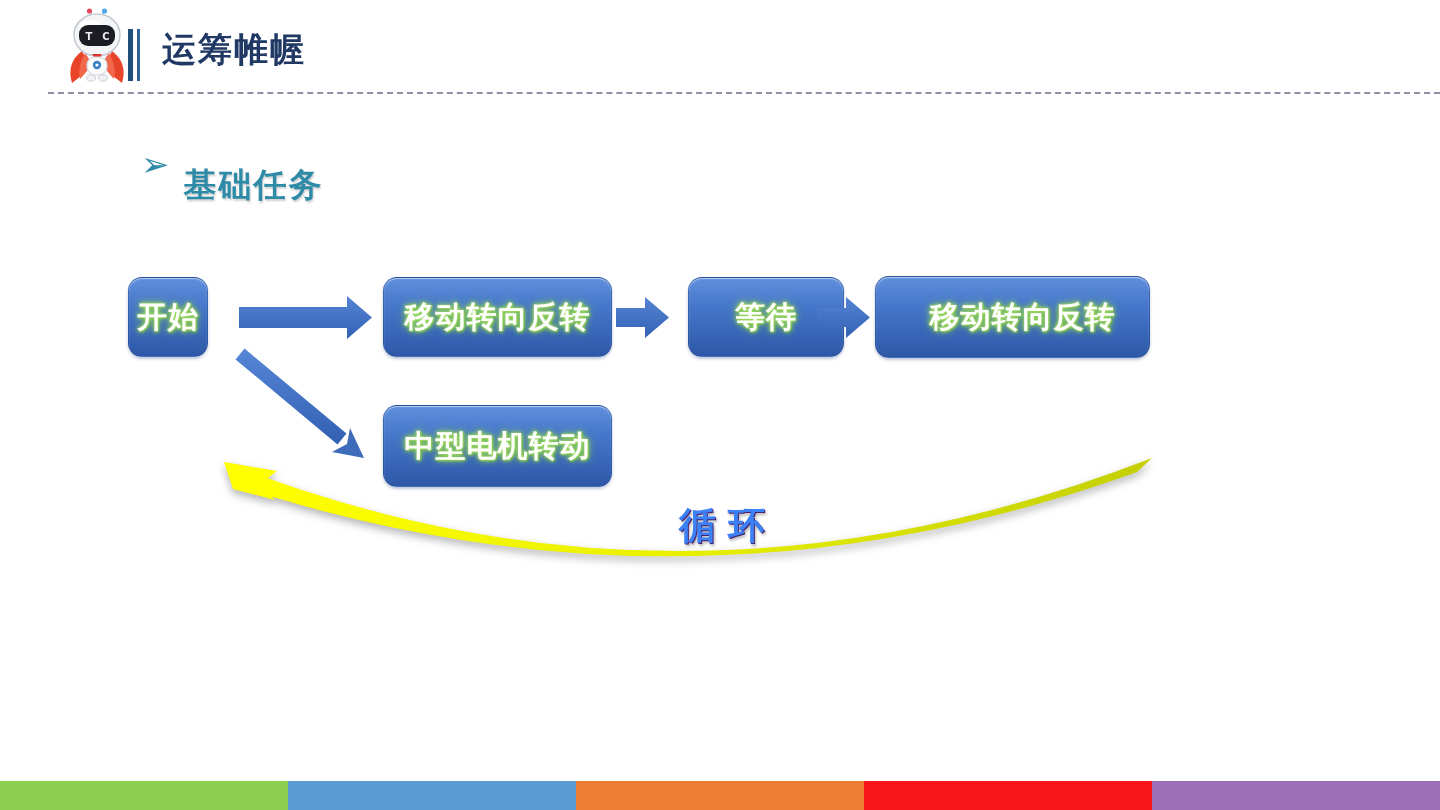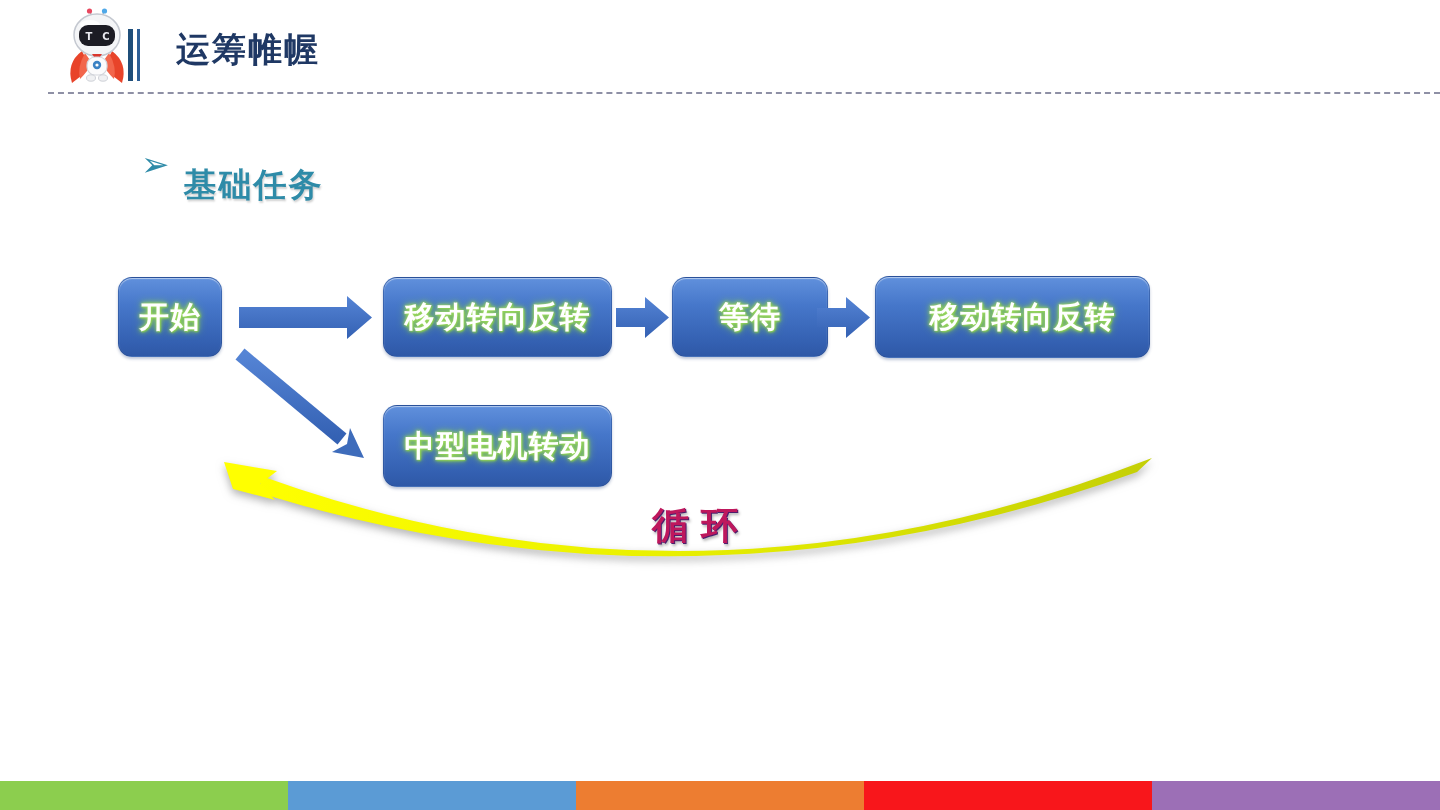--- a/index.html
+++ b/index.html
@@ -10,21 +10,20 @@
   }
   .abs{position:absolute;}
 
   
   .header-bars{left:128px;top:29px;width:14px;height:52px;display:flex;gap:4px;}
   .header-bars .bar1{width:5px;height:100%;background:#1F4E79;}
   .header-bars .bar2{width:3px;height:100%;background:#2E5F96;}
   .page-title{
     left:162px;top:27px;font-size:34px;font-weight:bold;color:#1F3864;
     letter-spacing:2px;
-    margin-left:14px;
   }
   .dashed-sep{
     left:48px;top:92px;width:1392px;height:0;
     border-top:2px dashed #8E90A5;
   }
 
   
   .section-row{left:141px;top:123px;display:flex;align-items:center;gap:14px;}
   .section-bullet{
     font-size:34px;color:#2E8BA8;font-weight:bold;line-height:1;
@@ -40,33 +39,33 @@
   .flow-node{
     position:absolute;display:flex;align-items:center;justify-content:center;
     border-radius:14px;
     background:linear-gradient(180deg,#6090DC 0%,#4677CA 35%,#335FB0 85%,#2E58A6 100%);
     box-shadow:inset 0 1px 1px rgba(255,255,255,0.55), 0 2px 3px rgba(40,70,130,0.30);
     border:1px solid rgba(38,74,140,0.45);
     color:#ffffff;font-weight:bold;font-size:30px;letter-spacing:1px;
     text-shadow:0 0 3px #A6E06A,0 0 5px #8FD14F,0 0 8px #8FD14F,1px 1px 2px #6EBE35;
     box-sizing:border-box;
   }
-  .node-start   {left:118px;top:277px;width:104px; height:80px;}
+  .node-start   {left:128px;top:277px;width:80px; height:80px;}
   .node-forward {left:383px;top:277px;width:229px;height:80px;}
-  .node-wait    {left:672px;top:277px;width:156px;height:80px;}
+  .node-wait    {left:688px;top:277px;width:156px;height:80px;}
   .node-reverse {left:875px;top:276px;width:275px;height:82px;padding-left:20px;}
   .node-motor   {left:383px;top:405px;width:229px;height:82px;}
 
   
   .overlay{left:0;top:0;width:1440px;height:810px;pointer-events:none;}
   .loop-group{filter:drop-shadow(0 4px 4px rgba(115,115,115,0.55));}
 
   
   .loop-label{
-    left:652px;top:501px;font-size:37px;font-weight:bold;color:#be185d;
+    left:679px;top:501px;font-size:37px;font-weight:bold;color:#3b82f6;
     letter-spacing:12px;
     text-shadow:1px 1px 0 #4B1E6E,2px 3px 3px rgba(0,0,0,0.30);
   }
 
   
   .footer-bar{left:0;bottom:0;width:1440px;height:29px;display:flex;}
   .footer-bar .seg{flex:1 1 0;height:100%;}
 </style>
 </head>
 <body>

